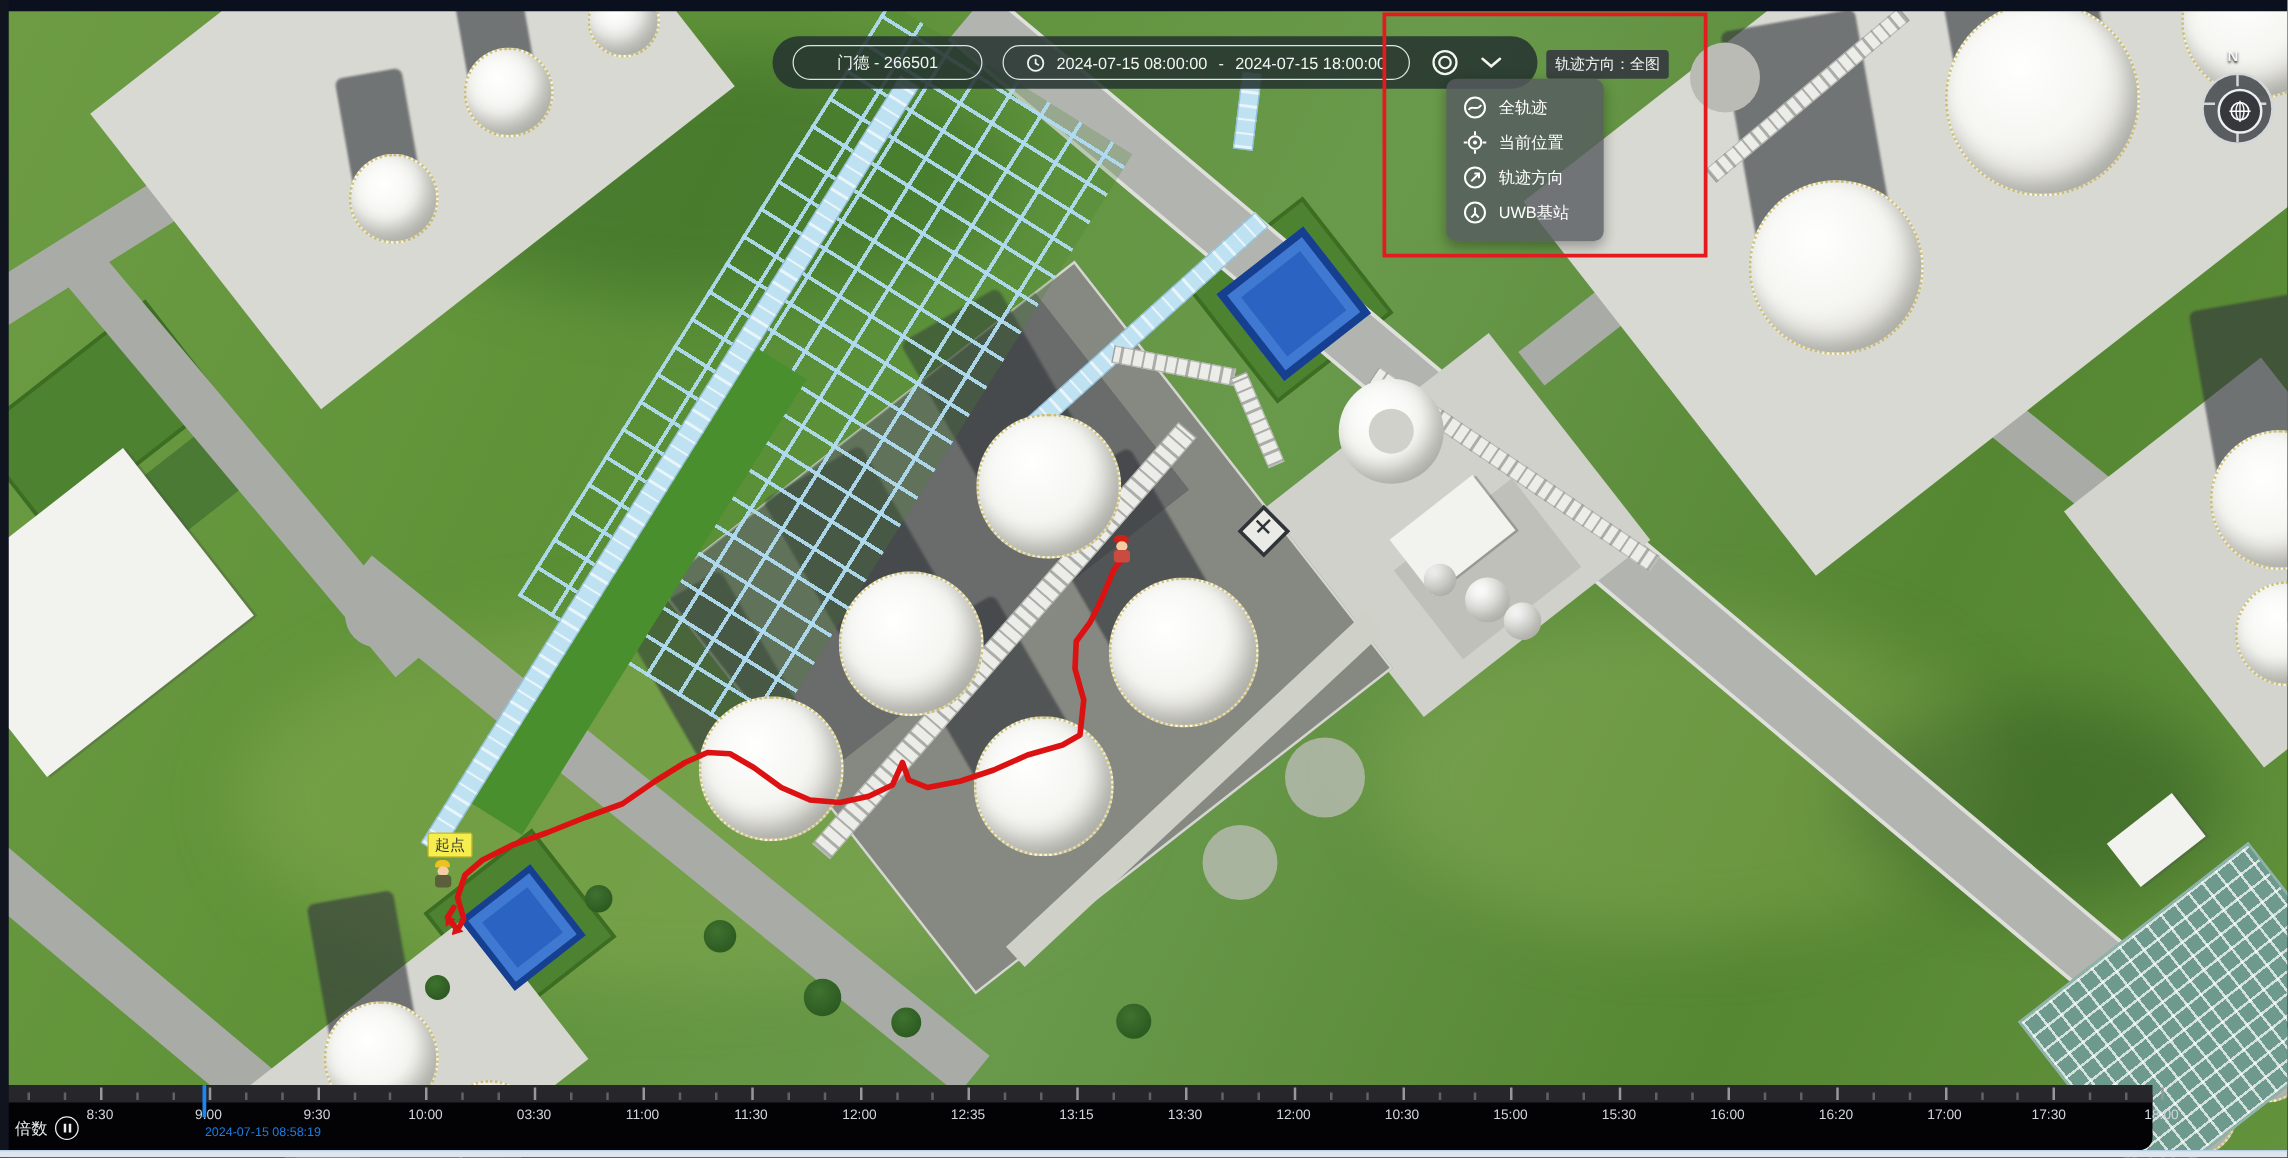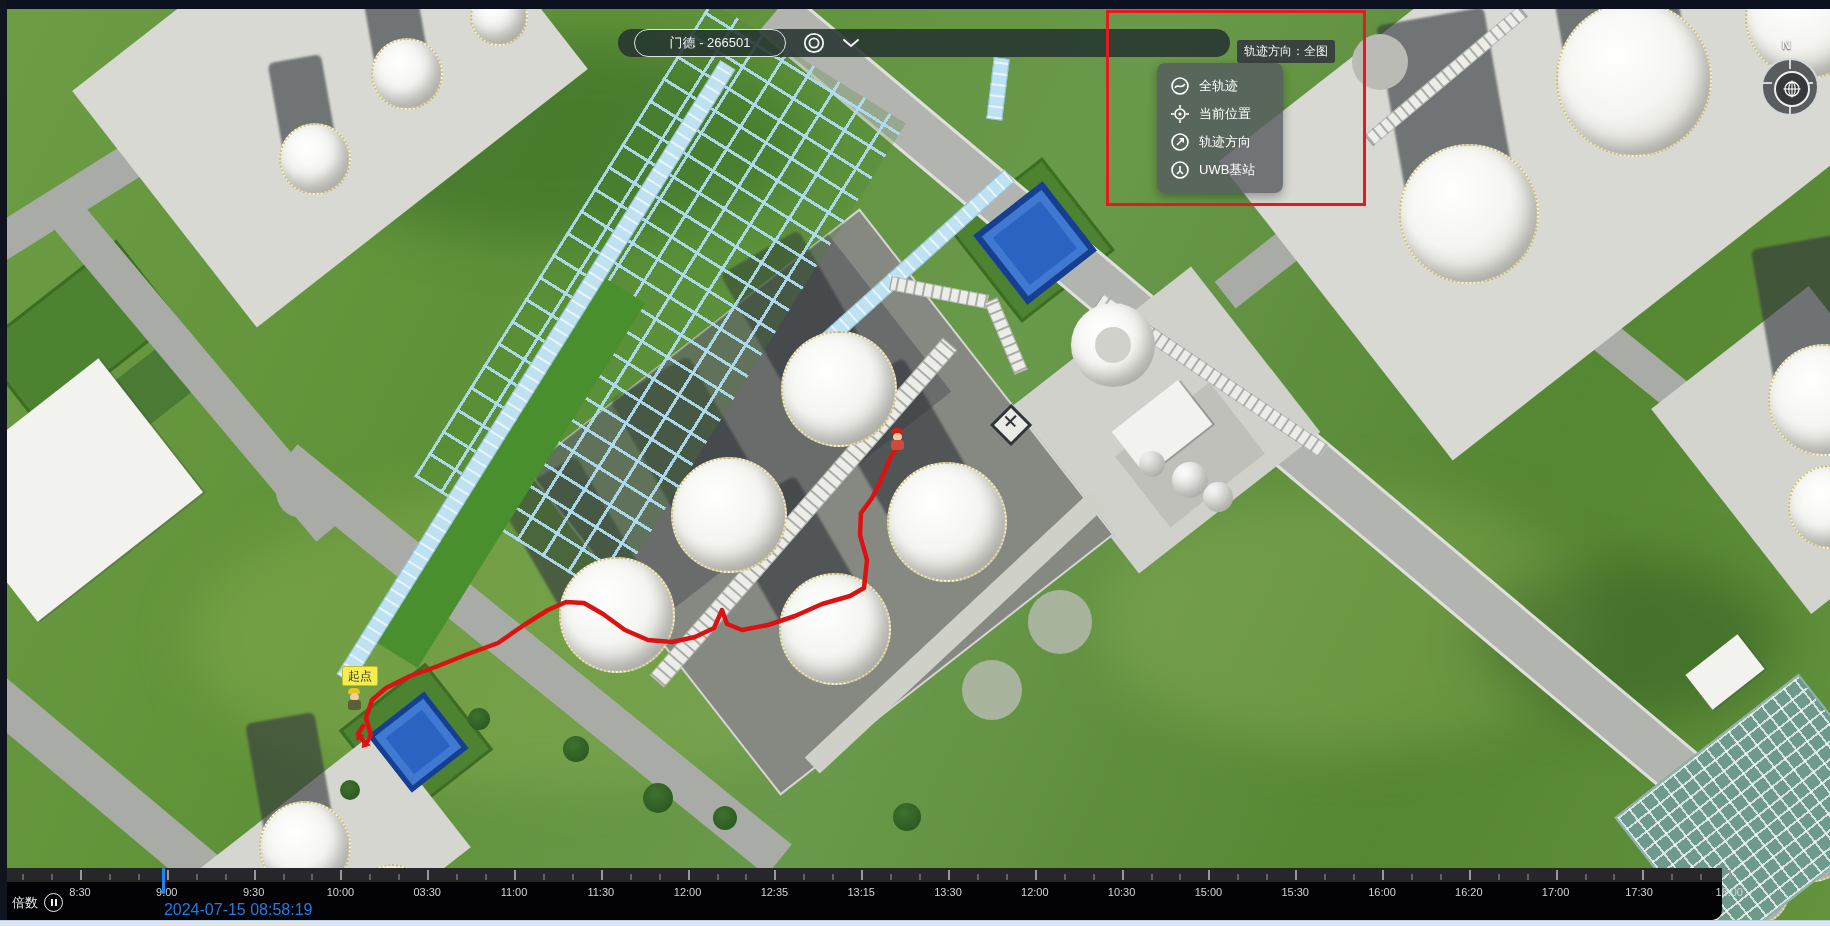--- a/index.html
+++ b/index.html
@@ -43,21 +43,21 @@
      padding:1px 5px;border-radius:2px;z-index:41;white-space:nowrap;}
   .tri{width:9px;height:9px;background:#d81414;clip-path:polygon(50% 0,100% 100%,0 100%);z-index:41;}
   
   .compass{left:1761px;top:58px;width:54px;height:54px;border-radius:50%;z-index:45;
      background:rgba(78,82,86,.92);border:2px solid #d4d7d9;}
   .compass .spoke{position:absolute;width:2px;height:9px;background:#d4d7d9;left:26px;}
   .compass-inner{position:absolute;left:11px;top:11px;width:32px;height:32px;border-radius:50%;
      background:#35393d;border:2px solid #eceeee;display:flex;align-items:center;justify-content:center;}
   .north{left:1782px;top:38px;color:#f4f6f8;font-size:12px;font-weight:bold;text-shadow:0 1px 2px rgba(0,0,0,.8);z-index:45;}
   
-  .toolbar{left:618px;top:29px;width:612px;height:28px;border-radius:21px;z-index:50;
+  .toolbar{left:618px;top:29px;width:612px;height:42px;border-radius:21px;z-index:50;
      background:rgba(38,52,48,.88);display:flex;align-items:center;gap:16px;padding:0 16px;box-sizing:border-box;}
   .pill{height:28px;border:1.5px solid rgba(238,243,241,.92);border-radius:15px;display:flex;
      align-items:center;justify-content:center;color:#f2f5f3;font-size:13px;gap:9px;box-sizing:border-box;}
   .pill-person{width:152px;}
   .pill-time{width:326px;}
   .tbicon{display:flex;align-items:center;justify-content:center;cursor:pointer;}
   
   .dropdown{left:1157px;top:63px;width:126px;border-radius:8px;z-index:55;
      background:rgba(86,90,96,.8);padding:9px 0;box-shadow:0 4px 10px rgba(0,0,0,.3);}
   .dd-item{display:flex;align-items:center;gap:9px;height:28px;padding-left:13px;color:#fff;font-size:13px;cursor:pointer;}
@@ -65,21 +65,21 @@
   .badge{left:1237px;top:40px;background:rgba(55,60,63,.93);color:#f2f4f4;font-size:12px;
      padding:3px 7px;border-radius:3px;z-index:55;white-space:nowrap;}
   .annotation{left:1106px;top:10px;width:254px;height:190px;border:3px solid #e41b1e;z-index:60;}
   
   .timeline{left:0;top:868px;width:1722px;height:52px;background:#030305;border-radius:0 10px 10px 0;z-index:65;}
   .tickstrip{position:absolute;left:0;top:0;width:100%;height:14px;background:#27272b;cursor:pointer;}
   .tick{position:absolute;width:2px;background:#97979c;top:2px;}
   .tick.minor{background:#606065;top:6px;}
   .ticklabel{position:absolute;top:18px;width:40px;margin-left:-20px;text-align:center;color:#d2d5d9;font-size:11px;}
   .playhead{position:absolute;top:0;width:3px;height:26px;background:#1d86f0;border-radius:1px;cursor:ew-resize;}
-  .cur-time{position:absolute;top:33px;color:#1b7de6;font-size:16px;white-space:nowrap;}
+  .cur-time{position:absolute;top:33px;color:#1b7de6;font-size:10px;white-space:nowrap;}
   .speedbox{position:absolute;left:12px;top:25px;display:flex;align-items:center;gap:6px;color:#eceff0;font-size:13px;}
   .pausebtn{width:19px;height:19px;border:1.6px solid #eceff0;border-radius:50%;display:flex;align-items:center;justify-content:center;gap:2px;cursor:pointer;box-sizing:border-box;}
   .pausebtn i{display:block;width:2px;height:7px;background:#eceff0;}
   
   .edge-top{left:0;top:0;width:100%;height:9px;background:#0a101d;z-index:70;}
   .edge-left{left:0;top:0;width:7px;height:100%;background:#10141f;z-index:70;}
   .edge-bottom{left:0;top:920px;width:100%;height:6px;background:#dde6ef;border-top:1px solid #b9cfe4;z-index:70;box-sizing:border-box;}
 </style>
 </head>
 <body>
@@ -223,20 +223,29 @@
         <ellipse cx="10" cy="10" rx="3.2" ry="7" fill="none" stroke="#fff" stroke-width="1.1"></ellipse>
         <line x1="1.5" y1="10" x2="18.5" y2="10" stroke="#fff" stroke-width="1.1"></line>
         <line x1="10" y1="1.5" x2="10" y2="18.5" stroke="#fff" stroke-width="1.1"></line>
       </svg>
     </div>
   </div>
 
   <div class="abs toolbar">
     <div class="pill pill-person">
       <span>门德 - 266501</span>
+    </div>
+    <div class="pill pill-time">
+      <svg width="15" height="15" viewBox="0 0 15 15">
+        <circle cx="7.5" cy="7.5" r="6.2" fill="none" stroke="#eef3f1" stroke-width="1.4"></circle>
+        <polyline points="7.5,4 7.5,7.8 10.2,9.2" fill="none" stroke="#eef3f1" stroke-width="1.4"></polyline>
+      </svg>
+      <span>2024-07-15 08:00:00</span>
+      <span>-</span>
+      <span>2024-07-15 18:00:00</span>
     </div>
     <div class="tbicon">
       <svg width="24" height="24" viewBox="0 0 24 24">
         <circle cx="12" cy="12" r="9.2" fill="none" stroke="#f2f5f3" stroke-width="1.8"></circle>
         <circle cx="12" cy="12" r="4.6" fill="none" stroke="#f2f5f3" stroke-width="1.8"></circle>
       </svg>
     </div>
     <div class="tbicon">
       <svg width="18" height="10" viewBox="0 0 18 10">
         <polyline points="2,2 9,8 16,2" fill="none" stroke="#f2f5f3" stroke-width="2" stroke-linecap="round"></polyline>

